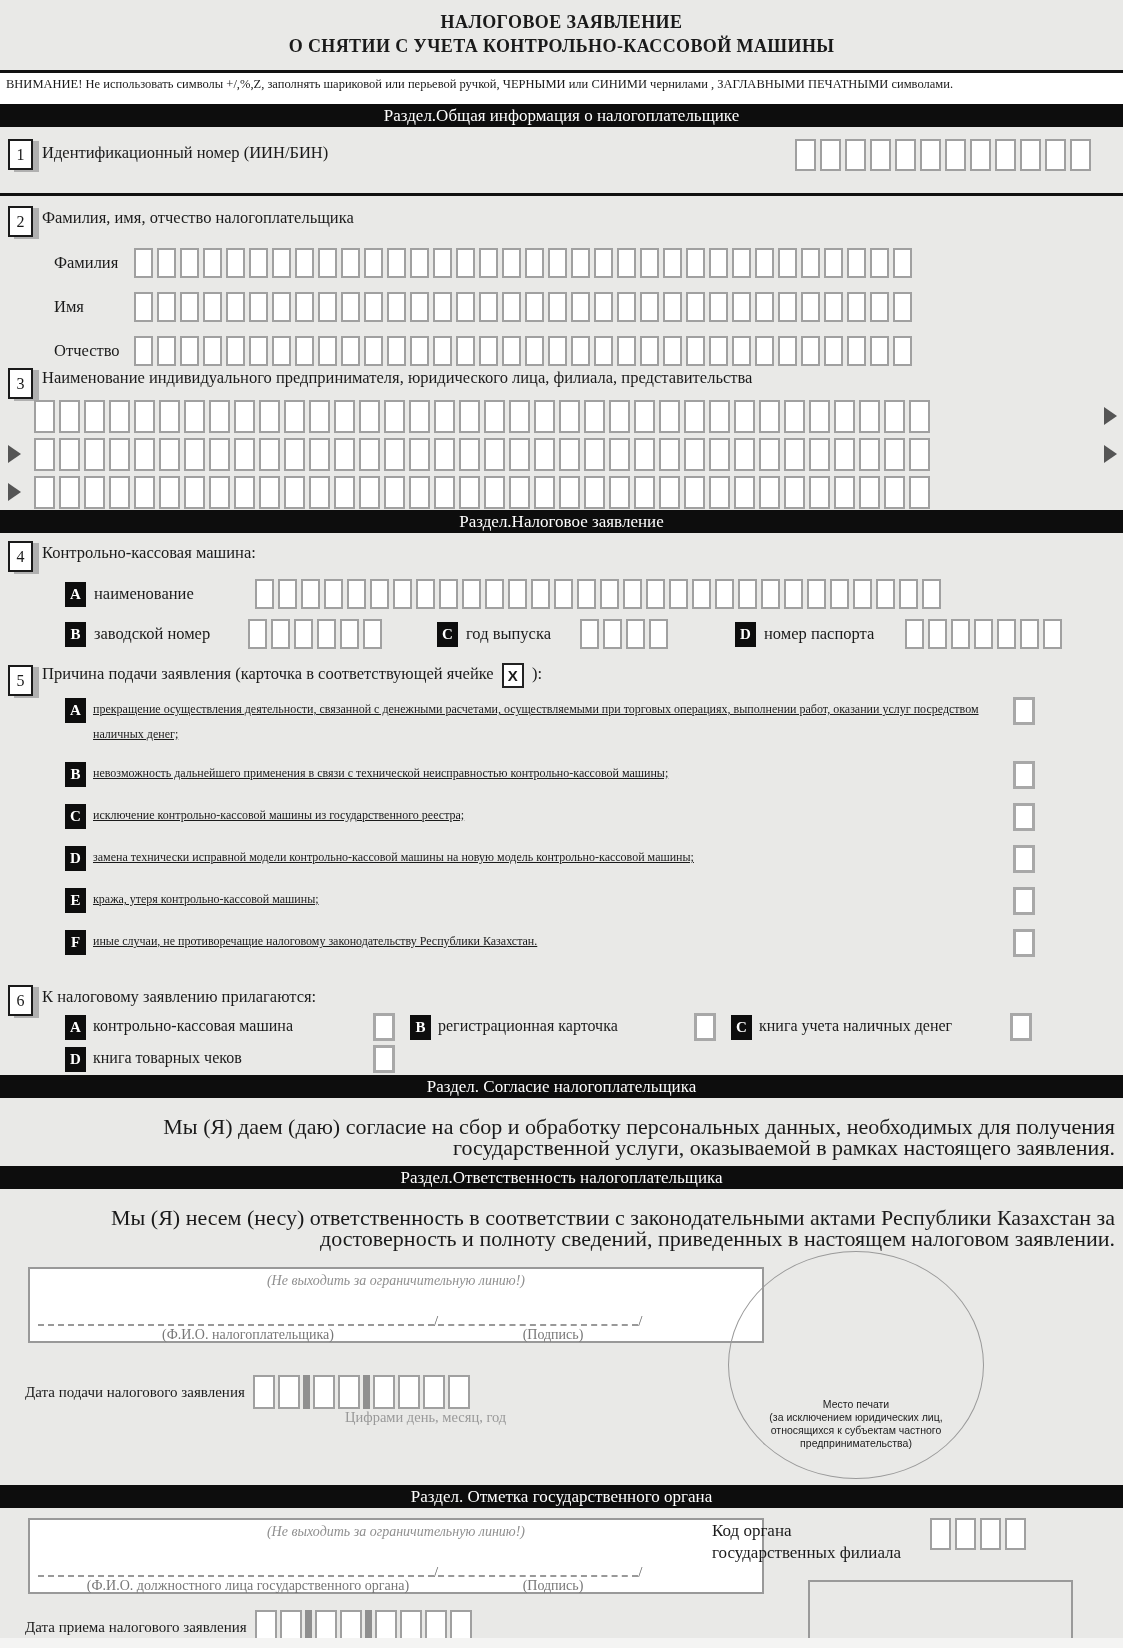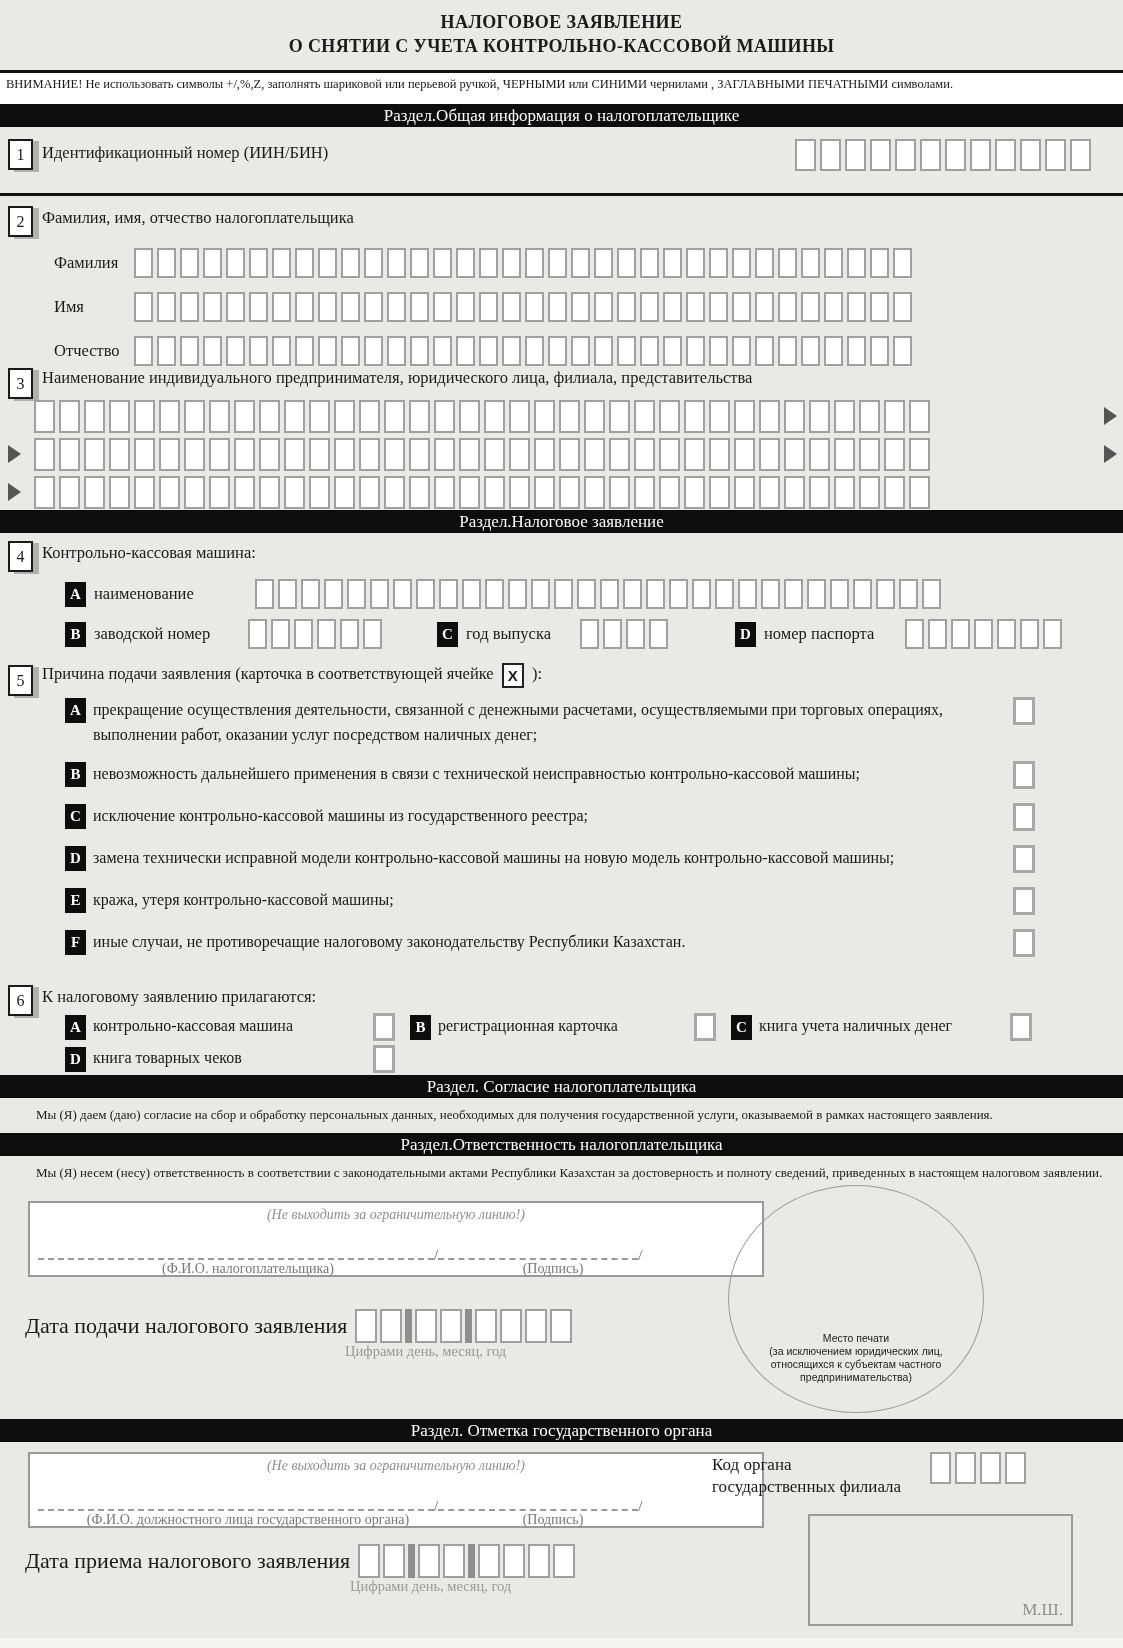--- a/index.html
+++ b/index.html
@@ -57,45 +57,45 @@
   .kkm-row .badge { position:absolute; top:5px; }
   .kkm-row .f-label { position:absolute; top:7px; font-size:16.5px; }
   .kkm-row .cells { position:absolute; top:2px; }
 
   .item5 { padding-top:10px; }
   .item5-head { position:relative; margin-left:42px; font-size:16.5px; height:34px; }
   .xbox { display:inline-block; width:22px; height:25px; border:2px solid #222; background:#fff; text-align:center; line-height:21px;
           font-family:"Liberation Sans", sans-serif; font-weight:bold; font-size:15px; vertical-align:middle; margin:0 4px; }
   .option { position:relative; margin:0 0 14px 0; min-height:28px; }
   .option .badge { position:absolute; left:65px; top:1px; }
-  .option .opt-text { display:block; margin-left:93px; margin-right:120px; font-size:16px; line-height:25px; }
+  .option .opt-text { display:block; margin-left:93px; margin-right:120px; font-size:12px; line-height:25px;text-decoration:underline; }
   .option .checkbox { position:absolute; left:1013px; top:0; }
 
   .item6 { height:104px; padding-top:14px; }
   .item6 .item-label { position:absolute; left:42px; top:16px; }
   .attach-line { position:relative; height:32px; }
   .attach-line.first { margin-top:28px; }
   .attach-line .badge { position:absolute; top:2px; }
   .attach-line .att-text { position:absolute; top:4px; font-size:16px; white-space:nowrap; }
   .attach-line .checkbox { position:absolute; top:0; }
 
-  .para { font-size:13px; line-height:21px; text-indent:28px; padding:6px 8px 8px 8px; }
+  .para { font-size:22px; line-height:21px; text-indent:28px; padding:18px 8px 8px 8px;text-align:right; }
 
   .sig-area { position:relative; height:228px; }
   .sig-box { position:absolute; background:#fff; border:2px solid #999; width:736px; height:76px; }
   .sig-hint { display:block; text-align:center; color:#8f8f8f; font-style:italic; font-size:14px; margin-top:4px; }
   .sig-line { position:absolute; left:8px; right:8px; top:44px; font-size:15px; color:#666; }
   .dash { display:inline-block; border-bottom:2px dashed #999; height:12px; vertical-align:baseline; }
   .dash.long { width:396px; }
   .dash.short { width:200px; }
   .sig-labels { position:absolute; left:8px; right:8px; top:58px; color:#777; font-size:14px; }
   .sig-labels .fio { display:inline-block; width:420px; text-align:center; }
   .sig-labels .sgn { display:inline-block; width:190px; text-align:center; }
 
-  .date-row { position:absolute; font-size:22px; }
+  .date-row { position:absolute; font-size:15px; }
   .date-row .date-label { margin-right:8px; vertical-align:middle; }
   .date-hint { position:absolute; color:#999; font-size:14.5px; }
 
   .stamp-circle { position:absolute; left:728px; top:-6px; width:256px; height:228px; border:1.5px solid #9a9a9a; border-radius:50%;
                   background:transparent; }
   .stamp-circle .stamp-text { position:absolute; left:0; right:0; top:118px; text-align:center;
                   font-family:"Liberation Sans", sans-serif; font-size:10.5px; line-height:13px; color:#222;margin-top:28px; }
 
   .gov-area { position:relative; height:192px; }
   .code-label { position:absolute; left:712px; top:12px; font-size:17px; line-height:22px; }

